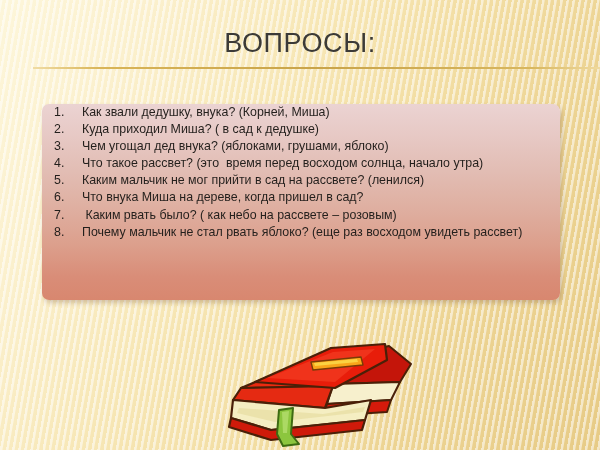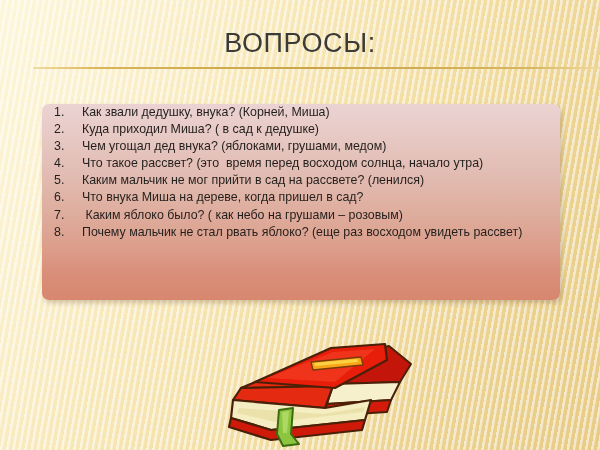--- a/index.html
+++ b/index.html
@@ -140,25 +140,25 @@
 
   <div id="title-block">
     <div id="page-title">Вопросы:</div>
     <div id="title-rule"></div>
   </div>
 
   <div id="question-box">
     <ol id="question-list">
       <li>Как звали дедушку, внука? (Корней, Миша)</li>
       <li>Куда приходил Миша? ( в сад к дедушке)</li>
-      <li>Чем угощал дед внука? (яблоками, грушами, медом)</li>
+      <li>Чем угощал дед внука? (яблоками, грушами, яблоко)</li>
       <li>Что такое рассвет? (это  время перед восходом солнца, начало утра)</li>
       <li>Каким мальчик не мог прийти в сад на рассвете? (ленился)</li>
       <li>Что внука Миша на дереве, когда пришел в сад?</li>
-      <li> Каким яблоко было? ( как небо на грушами – розовым)</li>
+      <li> Каким рвать было? ( как небо на рассвете – розовым)</li>
       <li>Почему мальчик не стал рвать яблоко? (еще раз восходом увидеть рассвет)</li>
     </ol>
   </div>
 
   <div id="book-illustration">
     <svg viewBox="0 0 200 112" xmlns="http://www.w3.org/2000/svg">
 
       <path d="M101 24 L174 8 L196 26 L185 44 L118 46 Z" fill="#c4150a" stroke="#4a2008" stroke-width="2" stroke-linejoin="round"></path>
 
       <path d="M118 46 L185 44 L176 62 L112 66 Z" fill="#f7f0cd" stroke="#4a2008" stroke-width="2" stroke-linejoin="round"></path>

